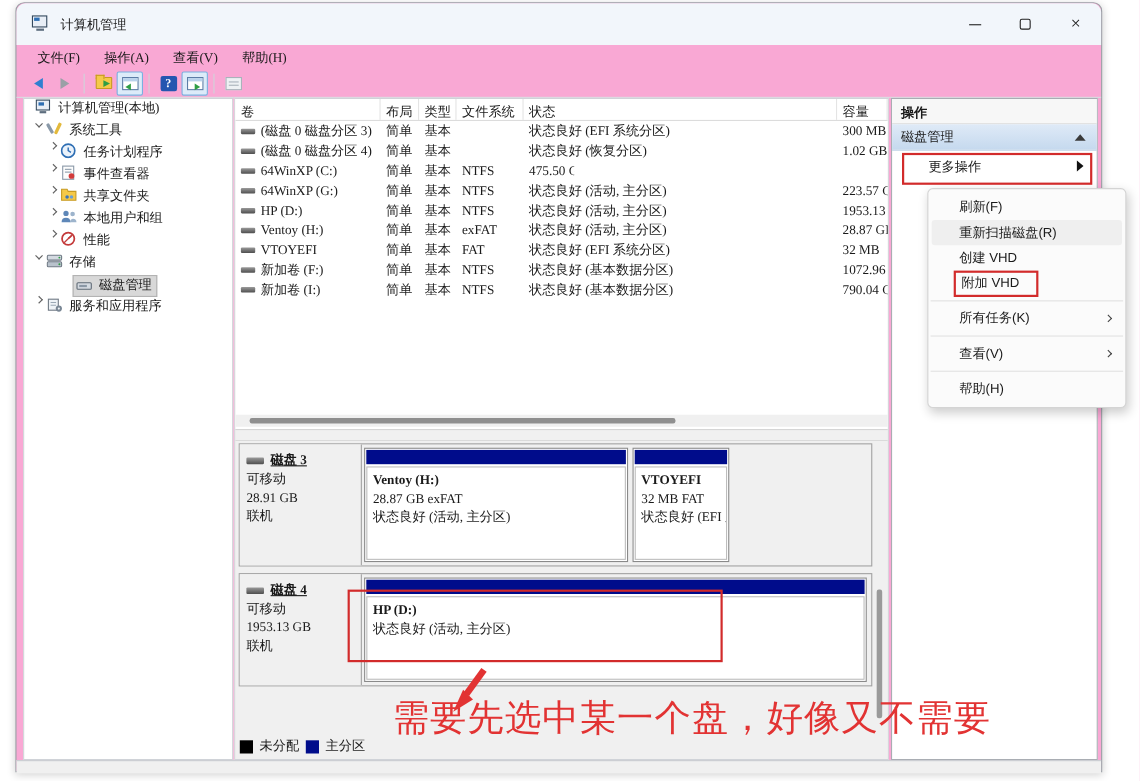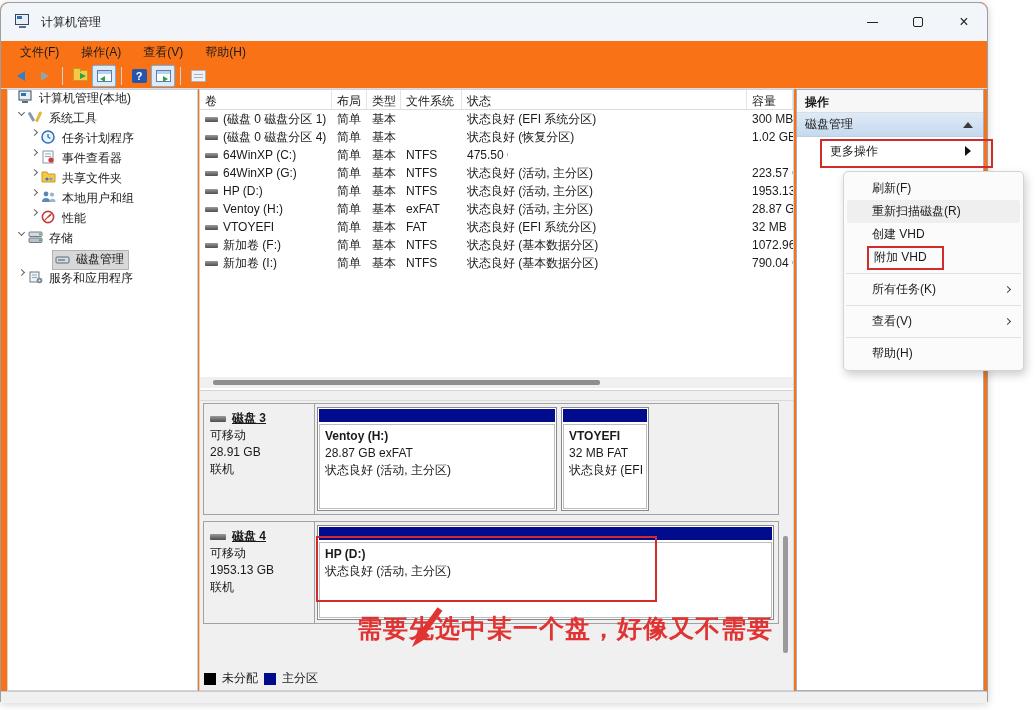--- a/index.html
+++ b/index.html
@@ -1,17 +1,17 @@
 <!DOCTYPE html>
 <html><head>
 <meta charset="utf-8">
 <style>
   * { margin:0; padding:0; box-sizing:border-box; }
   html,body { width:1036px; height:710px; background:#ffffff; font-family:"Liberation Sans","DejaVu Sans",sans-serif; font-size:12px; color:#1a1a1a; overflow:hidden; }
-  .window { position:absolute; left:0; top:2px; width:988px; height:700px; background:#f97316; border:1px solid #9aa0a6; border-radius:8px 8px 0 0; box-shadow:0 2px 8px rgba(0,0,0,.18); }
+  .window { position:absolute; left:14px; top:2px; width:988px; height:700px; background:#f9a8d4; border:1px solid #9aa0a6; border-radius:8px 8px 0 0; box-shadow:0 2px 8px rgba(0,0,0,.18);font-family:Liberation Serif, serif; }
 
   
   .titlebar { position:absolute; left:0; top:0; right:0; height:38px; display:flex; align-items:center; padding-left:14px; background:#f2f6fb; border-radius:8px 8px 0 0; }
   .app-icon { width:18px; height:16px; position:relative; margin-right:8px; }
   .app-icon .scr { position:absolute; left:0; top:0; width:14px; height:11px; background:#e8eef6; border:1px solid #34495e; }
   .app-icon .scr i { position:absolute; left:1px; top:1px; width:5px; height:3px; background:#2f6fb4; display:block;}
   .app-icon .base { position:absolute; left:4px; top:12px; width:7px; height:2px; background:#5d6d7e; }
   .caption-btns { position:absolute; right:0; top:0; height:38px; display:flex; }
   .cap-btn { width:46px; height:38px; display:flex; align-items:center; justify-content:center; }
   .glyph-min { width:11px; height:1px; background:#222; }
@@ -101,21 +101,21 @@
   .ctx-item.hover { background:#efefef; }
   .ctx-item .sp { flex:1; }
   .ctx-sep { height:1px; background:#e2e2e2; margin:4px 2px; }
   .sub-chev { width:5px; height:5px; border-right:1.4px solid #444; border-top:1.4px solid #444; transform:rotate(45deg); }
   .ann-inline { border:2px solid #d22b2b; padding:1px 15px 2px 5px; margin-left:-5px; }
 
   
   .ann-box { position:absolute; border:2px solid #d22b2b; pointer-events:none; }
   .ann-box-more { left:820px; top:139px; width:173px; height:29px; }
   .ann-box-hp { left:316px; top:536px; width:341px; height:66px; }
-  .ann-text { position:absolute; left:357px; top:612px; font-size:25px; font-weight:bold; color:#e23333; letter-spacing:1px; white-space:nowrap; }
+  .ann-text { position:absolute; left:357px; top:631px; font-size:33px; font-weight:normal; color:#e23333; letter-spacing:1px; white-space:nowrap; }
   .ann-arrow { position:absolute; left:402px; top:603px; width:48px; height:46px; pointer-events:none; }
 </style>
 </head>
 <body>
 
 <div class="window">
 
   <div class="titlebar">
     <span class="app-icon">
         <span class="scr">
@@ -299,21 +299,21 @@
       <div class="lv-head">
         <div class="hc c-vol">卷</div>
         <div class="hc c-lay">布局</div>
         <div class="hc c-typ">类型</div>
         <div class="hc c-fs">文件系统</div>
         <div class="hc c-st">状态</div>
         <div class="hc c-cap">容量</div>
       </div>
 
       <div class="vrow">
-        <div class="c c-vol"><span class="vol-glyph"></span><span>(磁盘 0 磁盘分区 1)</span></div>
+        <div class="c c-vol"><span class="vol-glyph"></span><span>(磁盘 0 磁盘分区 3)</span></div>
         <div class="c c-lay">简单</div>
           <div class="c c-typ">基本</div>
         <div class="c c-fs"></div>
           <div class="c c-st">状态良好 (EFI 系统分区)</div>
         <div class="c c-cap">300 MB</div>
       </div>
       <div class="vrow">
         <div class="c c-vol"><span class="vol-glyph"></span><span>(磁盘 0 磁盘分区 4)</span></div>
         <div class="c c-lay">简单</div>
           <div class="c c-typ">基本</div>

